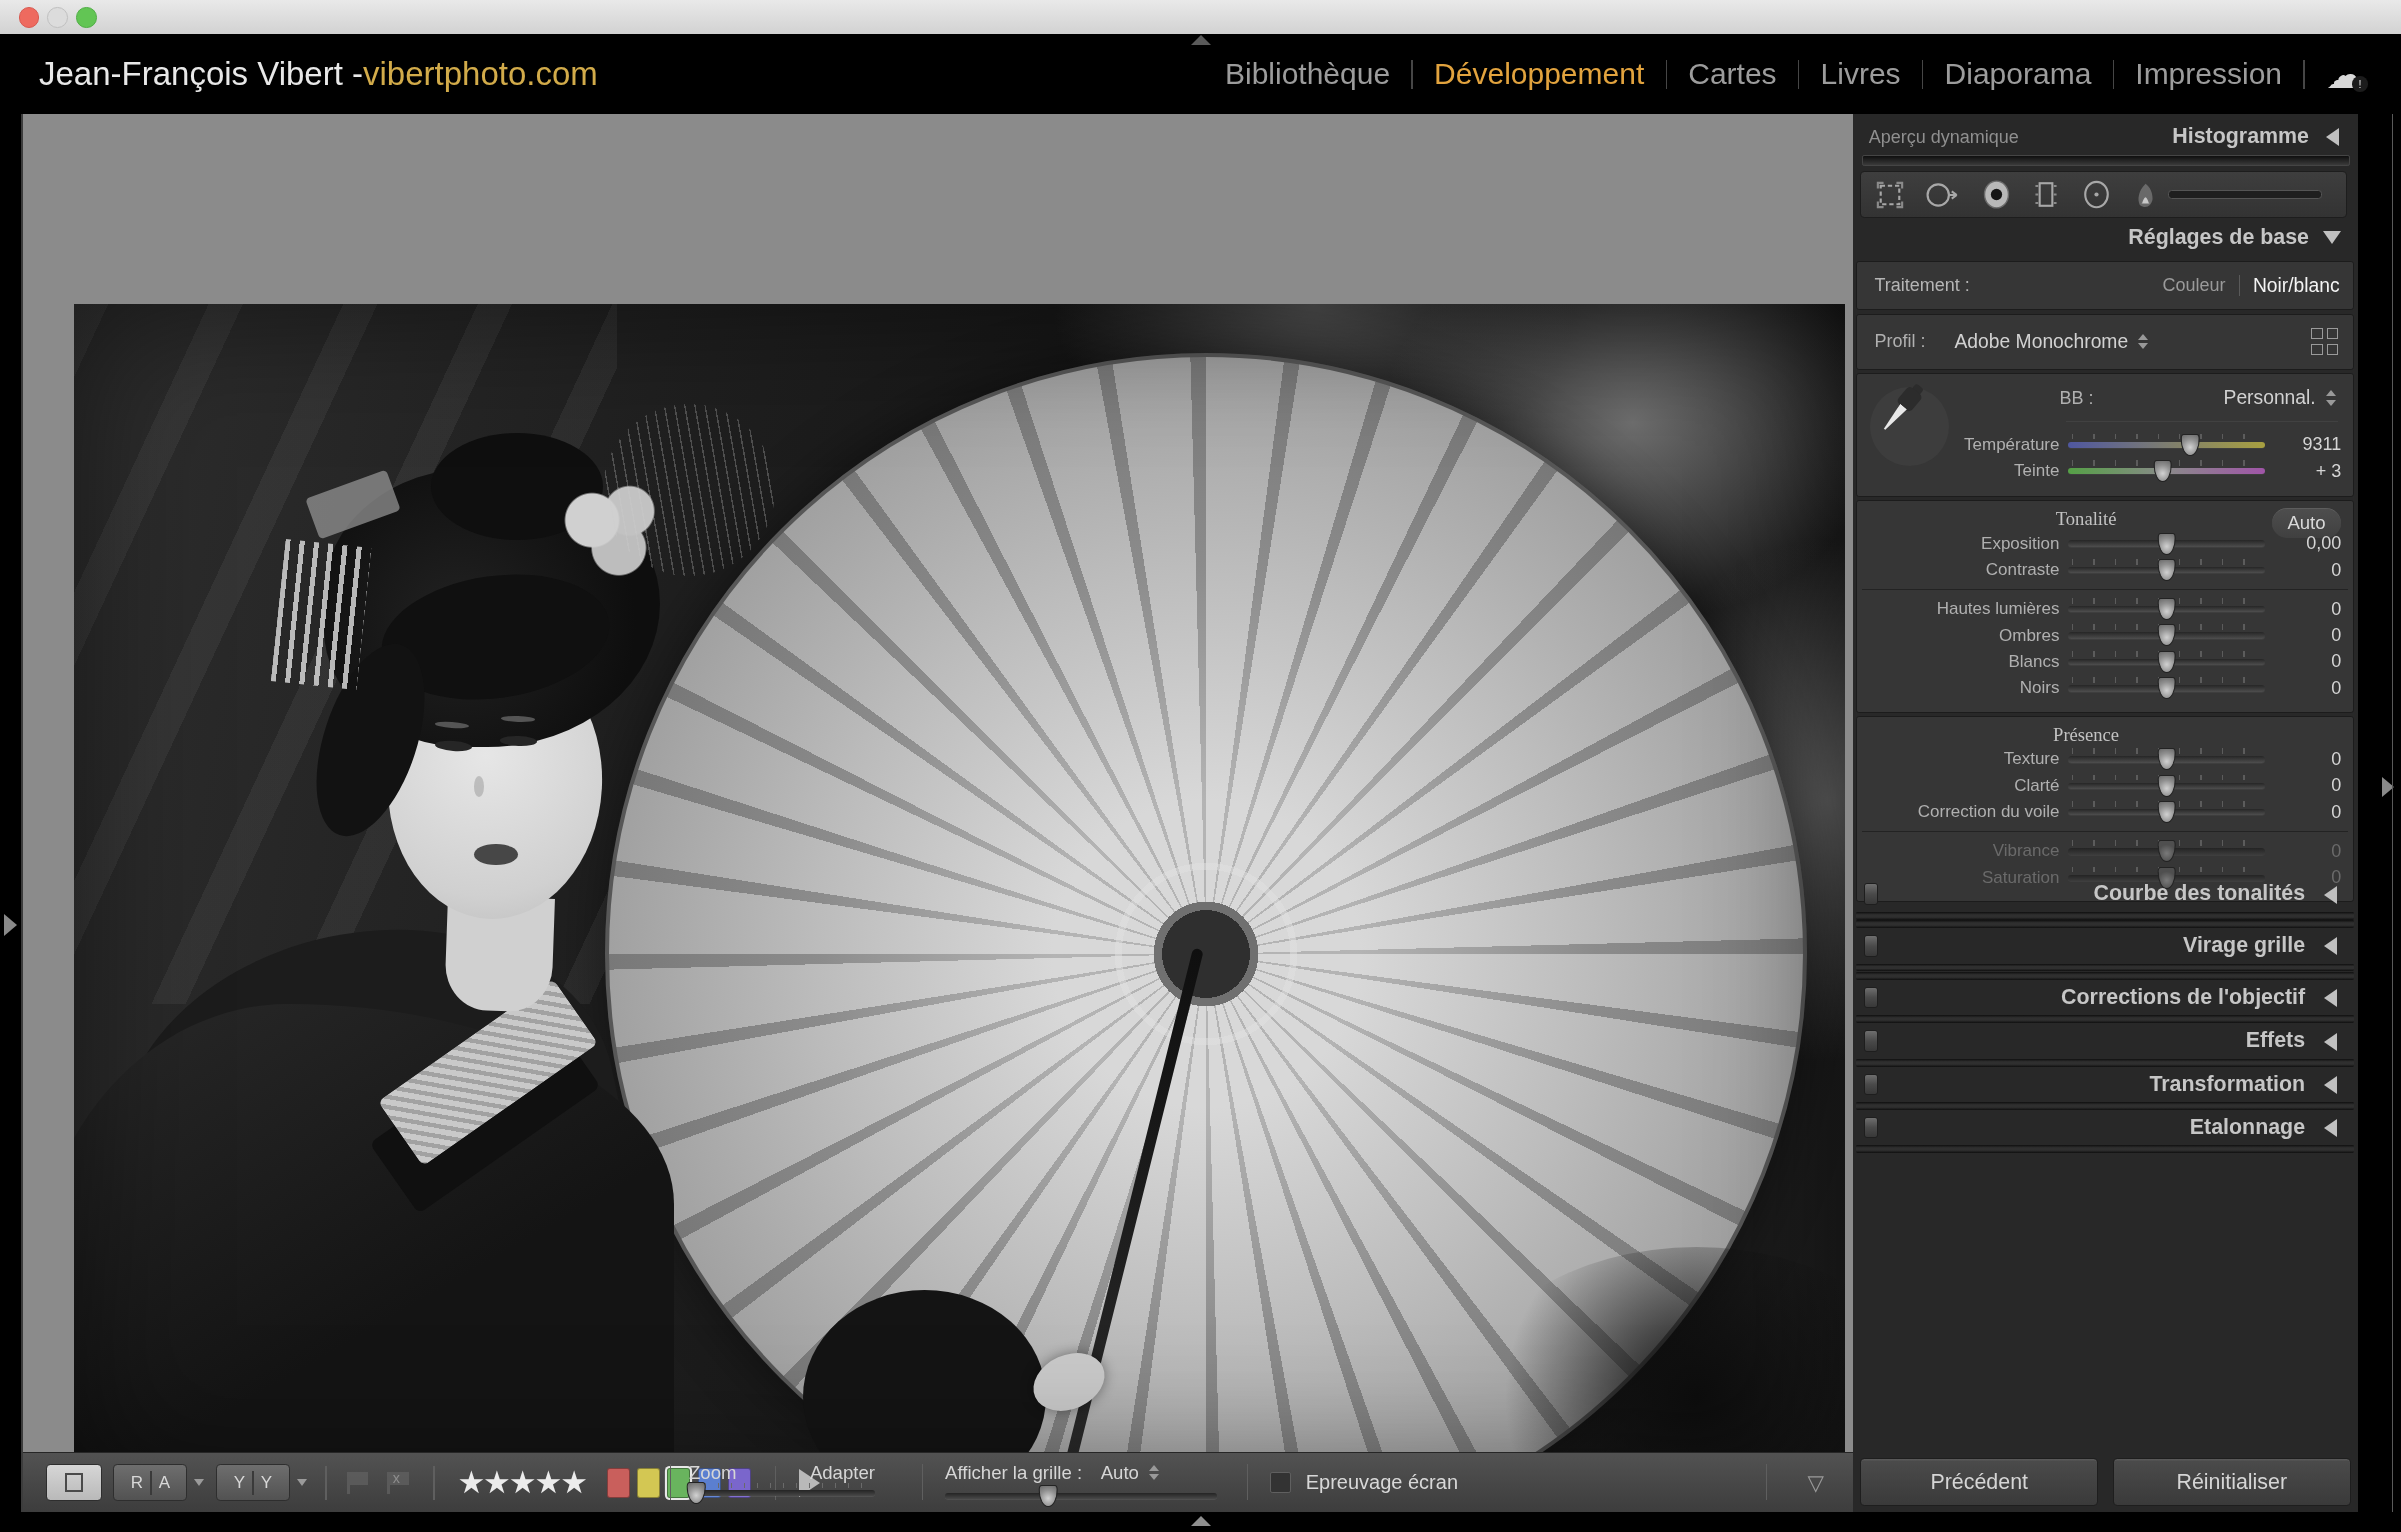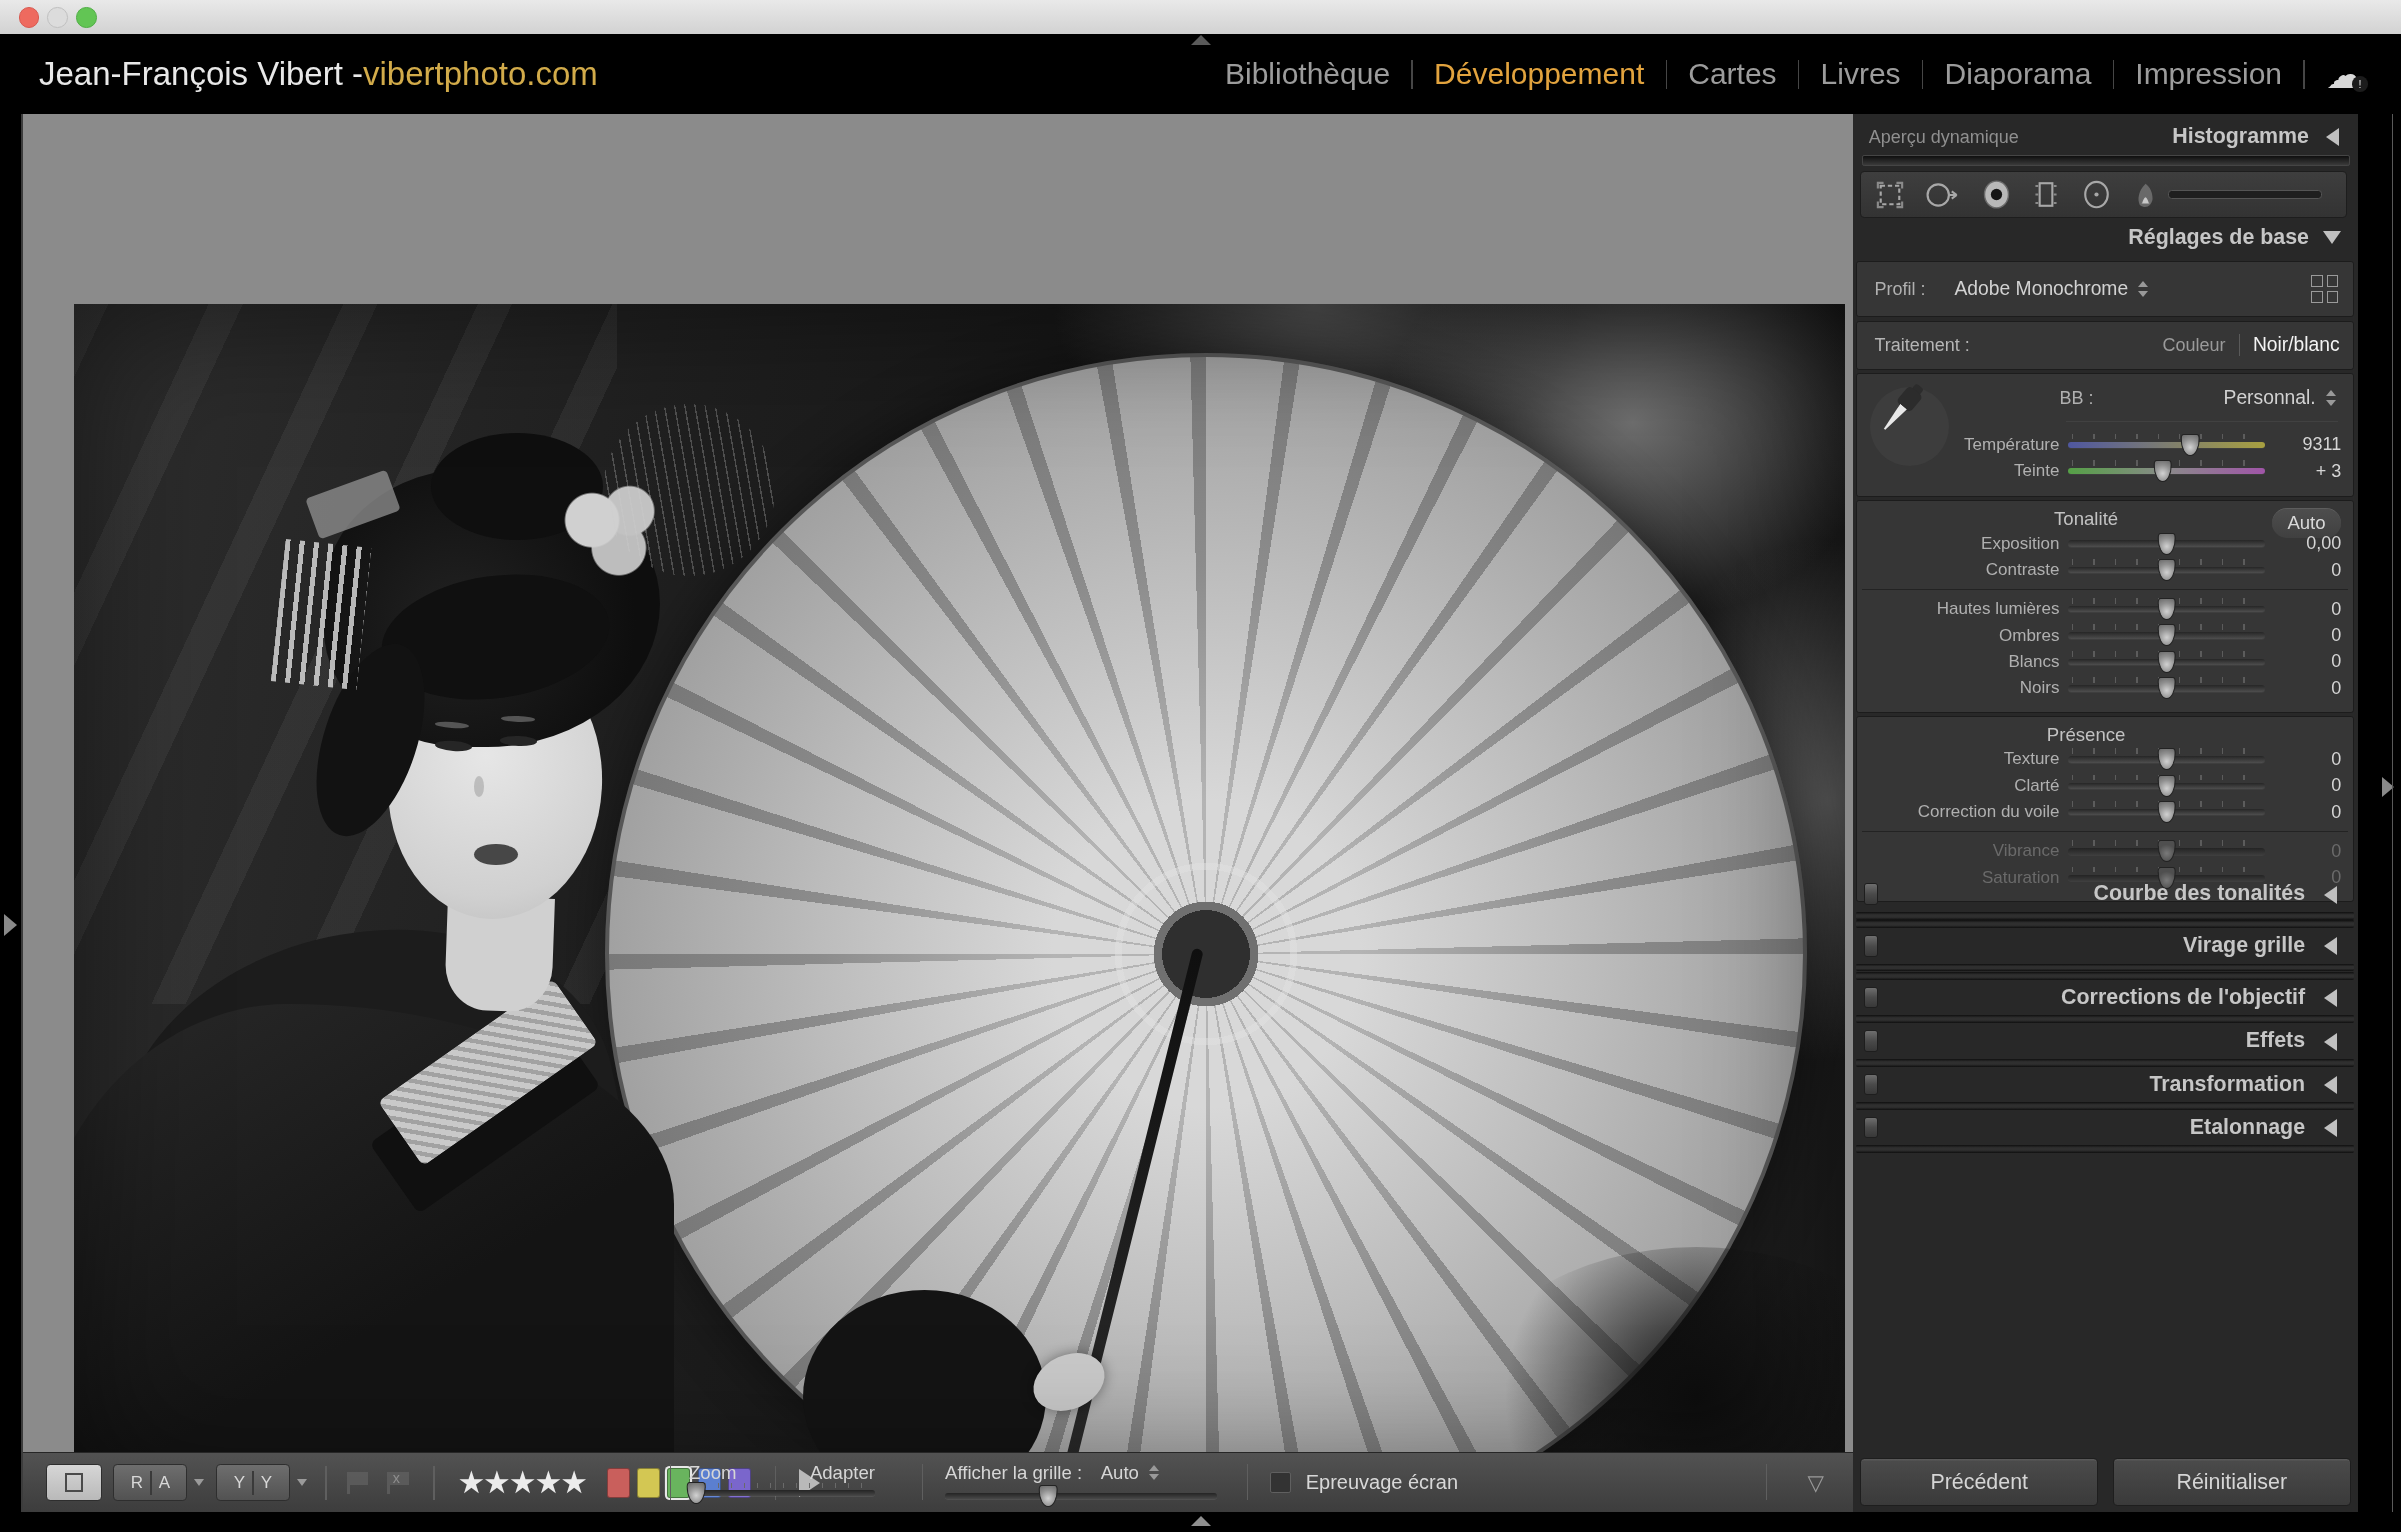--- a/index.html
+++ b/index.html
@@ -153,21 +153,21 @@
     background:repeating-linear-gradient(90deg,#5c5c5c 0 1.4px,rgba(0,0,0,0) 1.4px 21.4px);}
   .strack.temp{background:linear-gradient(90deg,#4f57a0,#7d7d70 50%,#a8a040);}
   .strack.tint{background:linear-gradient(90deg,#55a046,#8a8a8a 50%,#a055a8);}
   .knob{position:absolute;top:-7.9px;width:18.6px;height:22px;transform:translateX(-50%);
     background:radial-gradient(circle at 50% 62%,#d2d2d2,#909090 55%,#686868);
     border:1.4px solid #232323;border-radius:16% 16% 50% 50%/22% 22% 78% 78%;box-sizing:border-box;}
   .sval{flex:1;text-align:right;padding-right:11.4px;font-size:18px;color:#d5d5d5;white-space:nowrap;}
   .dim .slbl,.dim .sval{color:#6a6a6a;}
   .dim .strack{background:linear-gradient(#242424,#3c3c3c);}
   .dim .knob{background:radial-gradient(circle at 50% 62%,#7a7a7a,#4f4f4f 60%);}
-  .sec-title{font-size:18.6px;color:#c2c2c2;text-align:center;padding-right:38px;}
+  .sec-title{font-size:18.6px;color:#c2c2c2;text-align:center;padding-right:38px;font-family:Liberation Serif, serif;}
   .auto-pill{position:absolute;right:11.4px;top:7.1px;background:linear-gradient(#4e4e4e,#404040);
     border-radius:15.7px;padding:3.6px 15.7px;font-size:18.6px;color:#d8d8d8;box-shadow:inset 0 0.7px 0 rgba(255,255,255,.12);}
   .sdiv{height:1.4px;background:#232323;margin:5.7px 4.3px;}
   .wb-sec{padding:8.6px 0 11.4px 0;}
   .dropper-wrap{position:absolute;left:13px;top:13px;width:79px;height:79px;border-radius:50%;background:#3d3d3d;}
   .dropper{position:absolute;left:14.3px;top:10px;width:50px;height:60px;transform:rotate(40deg);}
   .dropper .bulb{position:absolute;left:15.7px;top:0;width:18.6px;height:21.4px;background:#2c2c2c;border-radius:4.3px;}
   .dropper .nub{position:absolute;left:20px;top:-5.7px;width:10px;height:8.6px;background:#2c2c2c;border-radius:2.9px;}
   .dropper .stem{position:absolute;left:21px;top:20px;width:8.6px;height:30px;background:#e8e8e8;
     clip-path:polygon(0 0,100% 0,60% 100%,40% 100%);}
@@ -342,42 +342,42 @@
       <span class="brush-rod"></span>
     </div>
 
     <div class="sect-head" style="top:111px;">
       <span class="label">Réglages de base</span>
       <span class="tri-down"></span>
     </div>
 
     <div class="basic-box">
 
+      <div class="sec treat row-flex">
+        <span class="tlabel">Traitement :</span>
+        <span class="opts">
+          <span class="opt-dim">Couleur</span>
+          <span class="vbar"></span>
+          <span class="opt-sel">Noir/blanc</span>
+        </span>
+      </div>
+
       <div class="sec profile row-flex">
         <span class="plabel">Profil :</span>
         <span class="pvalue">Adobe Monochrome</span>
         <span class="updn">
             <i class="u"></i>
             <i class="d"></i>
           </span>
         <span class="gridicon">
             <b></b>
             <b></b>
             <b></b>
             <b></b>
           </span>
-      </div>
-
-      <div class="sec treat row-flex">
-        <span class="tlabel">Traitement :</span>
-        <span class="opts">
-          <span class="opt-dim">Couleur</span>
-          <span class="vbar"></span>
-          <span class="opt-sel">Noir/blanc</span>
-        </span>
       </div>
 
       <div class="sec wb-sec">
         <span class="dropper-wrap"></span>
         <span class="dropper">
           <span class="nub"></span>
             <span class="bulb"></span>
             <span class="stem"></span>
         </span>
         <div class="wbrow">

